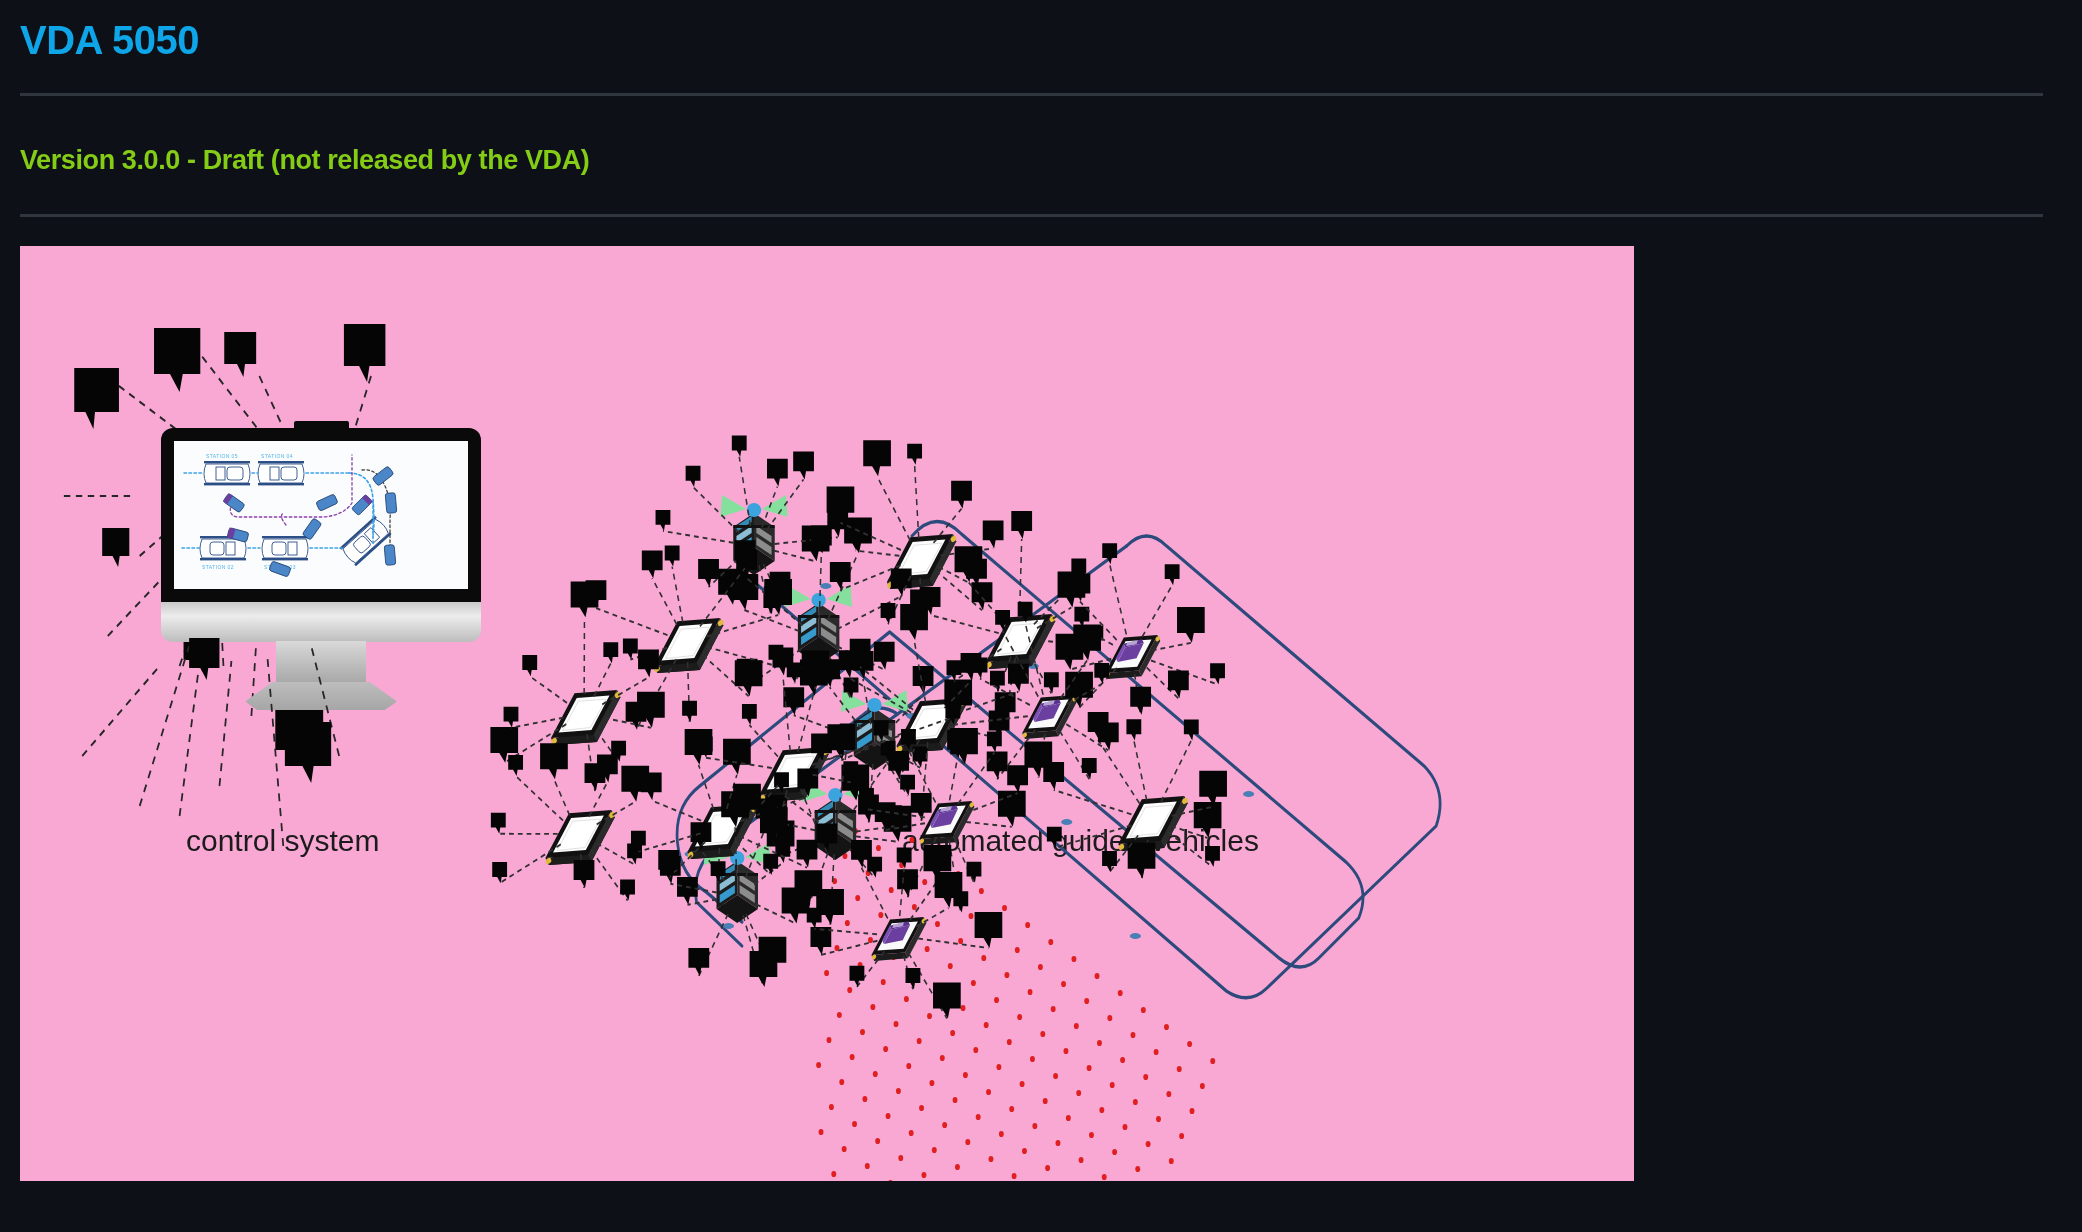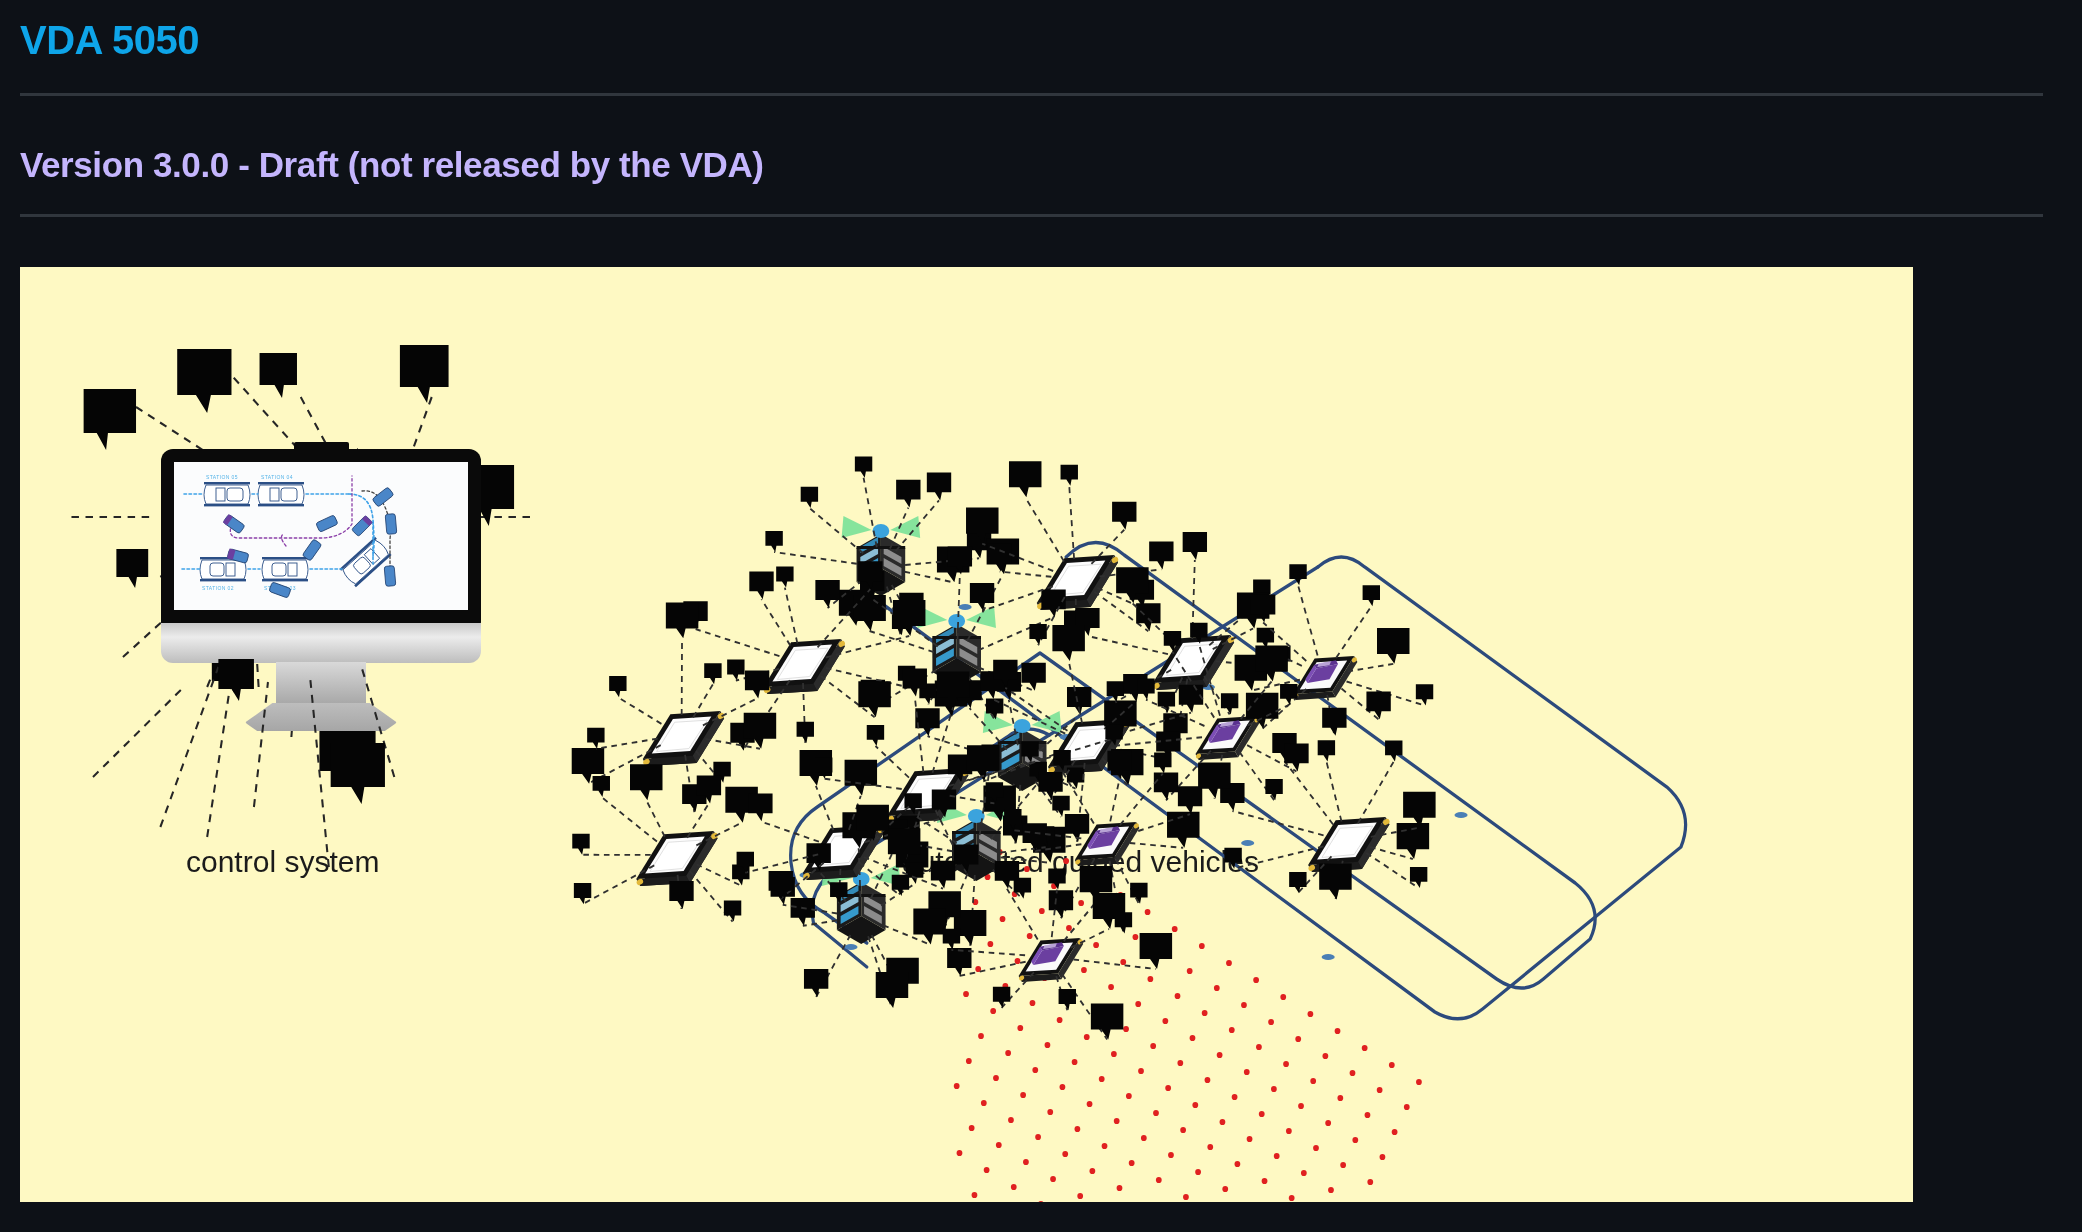--- a/index.html
+++ b/index.html
@@ -14,35 +14,35 @@
   .page { position: relative; width: 2082px; height: 1232px; background: #0d1117; }
 
   .h1 {
     position: absolute; left: 20px; top: 18px;
     color: #0ea5e9;
     font-size: 40px; font-weight: bold;
     letter-spacing: -0.5px;
   }
   .h2 {
     position: absolute; left: 20px; top: 145px;
-    color: #c4b5fd;
-    font-size: 35px; font-weight: bold;
+    color: #84cc16;
+    font-size: 27px; font-weight: bold;
     letter-spacing: -0.4px;
   }
   .rule {
     position: absolute; left: 20px; width: 2023px; height: 3px;
     background: #30363d;
   }
   .rule-1 { top: 93px; }
   .rule-2 { top: 214px; }
 
   .figure {
-    position: absolute; left: 20px; top: 267px;
-    width: 1893px; height: 935px;
-    background: #fef9c3;
+    position: absolute; left: 20px; top: 246px;
+    width: 1614px; height: 935px;
+    background: #f9a8d4;
     overflow: hidden;
   }
 
   .caption {
     position: absolute;
     color: #1b1b1b;
     font-size: 30px;
     white-space: nowrap;
   }
   .caption-left  { left: 166px; top: 578px; }

